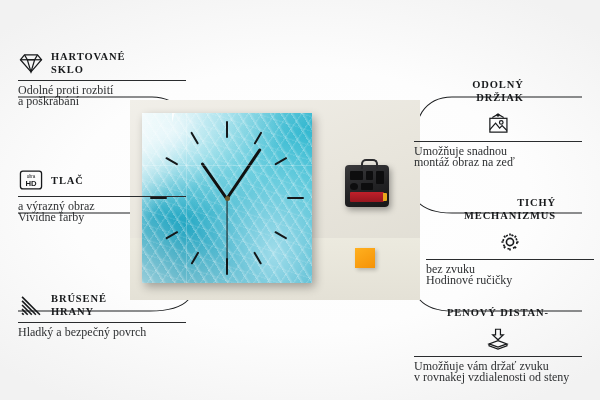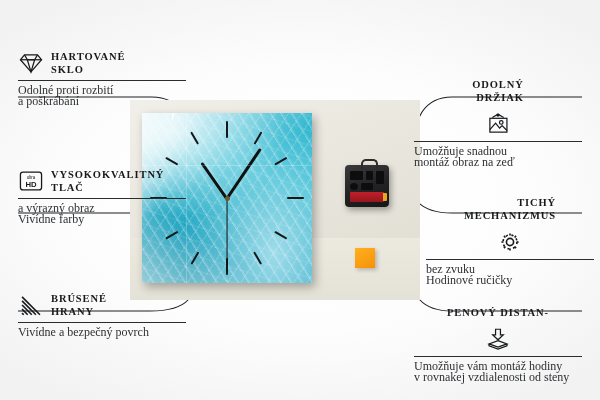--- a/index.html
+++ b/index.html
@@ -198,21 +198,20 @@
   <div class="feat" id="f-print">
     <div class="head">
       <span class="icon">
         <svg viewBox="0 0 32 28">
           <rect x="3" y="3" width="26" height="22" rx="3" fill="none" stroke="#17191b" stroke-width="1.6"></rect>
           <text x="16" y="12" font-family="Liberation Sans, sans-serif" font-size="5.5" text-anchor="middle" fill="#17191b">ultra</text>
           <text x="16" y="21.5" font-family="Liberation Sans, sans-serif" font-size="9.5" font-weight="bold" text-anchor="middle" fill="#17191b">HD</text>
         </svg>
       </span>
       <div>
-        <div class="ttl">VYSOKOKVALITNÝ</div>
         <div class="ttl">TLAČ</div>
       </div>
     </div>
     <div class="rule"></div>
     <div class="sub">a výrazný obraz</div>
     <div class="sub">Vivídne farby</div>
   </div>
 
   <div class="feat" id="f-edges">
     <div class="head">
@@ -226,21 +225,21 @@
               <path d="M5 24 L7 26"></path>
         </g>
           </svg>
       </span>
       <div>
         <div class="ttl">BRÚSENÉ</div>
         <div class="ttl">HRANY</div>
       </div>
     </div>
     <div class="rule"></div>
-    <div class="sub">Vivídne a bezpečný povrch</div>
+    <div class="sub">Hladký a bezpečný povrch</div>
   </div>
 
   <div class="feat right" id="f-holder">
     <div class="head">
       <div>
         <div class="ttl">ODOLNÝ</div>
         <div class="ttl">DRŽIAK</div>
       </div>
       <span class="icon">
         <svg viewBox="0 0 32 28">
@@ -291,17 +290,17 @@
         <svg viewBox="0 0 32 28">
             <g fill="none" stroke="#17191b" stroke-width="1.5">
           <path d="M13 2 h6 v7 h3.5 L16 15 L9.5 9 H13 Z"></path>
           <path d="M16 16 L27 20 L16 24 L5 20 Z"></path>
           <path d="M5 20 v2.5 L16 26.5 L27 22.5 V20"></path>
         </g>
           </svg>
       </span>
     </div>
     <div class="rule"></div>
-    <div class="sub">Umožňuje vám montáž hodiny</div>
+    <div class="sub">Umožňuje vám držať zvuku</div>
     <div class="sub">v rovnakej vzdialenosti od steny</div>
   </div>
 
 </div>
 
 </body></html>

